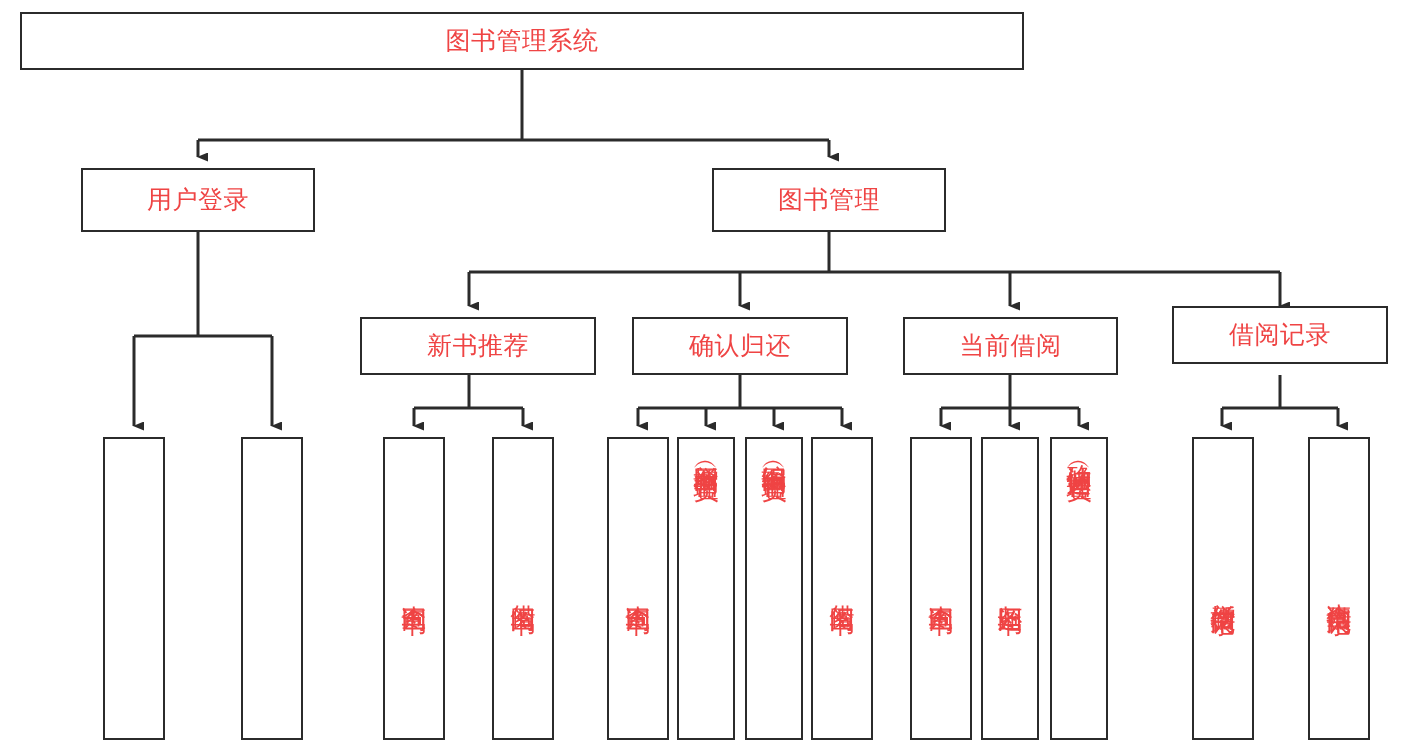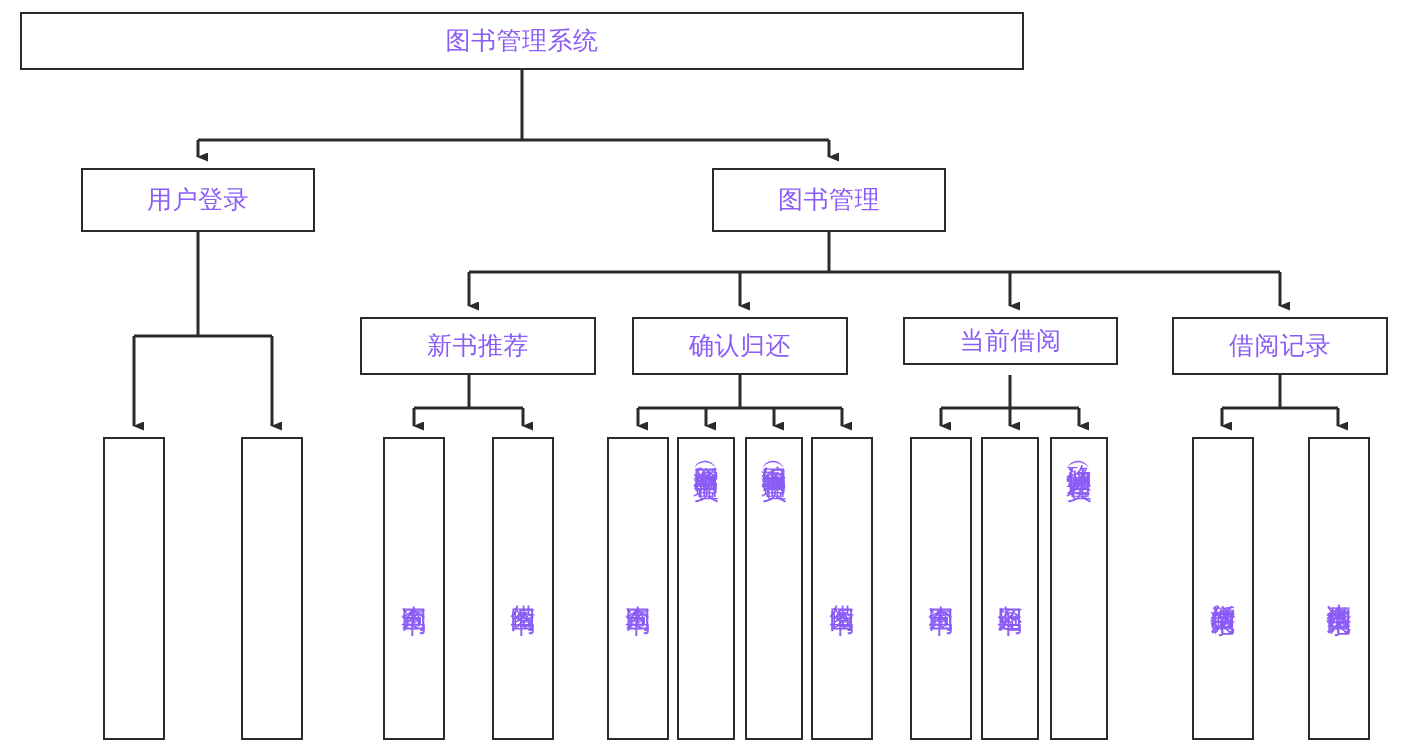--- a/index.html
+++ b/index.html
@@ -30,21 +30,21 @@
     position: absolute;
     box-sizing: border-box;
     background: #ffffff;
     border: 2.5px solid #2b2b2b;
     display: flex;
     align-items: center;
     justify-content: center;
     overflow: hidden;
   }
   .node-label {
-    color: #8b5cf6;
+    color: #ef4444;
     text-align: center;
     line-height: 1.12;
     letter-spacing: 0.5px;
     white-space: nowrap;
   }
   
   .node.horiz .node-label {
     font-size: 25px;
   }
   .node.root .node-label {
@@ -153,25 +153,25 @@
   </div>
 
   <div class="node horiz" style="left:360px; top:317px; width:236px; height:58px;">
     <span class="node-label">新书推荐</span>
   </div>
 
   <div class="node horiz" style="left:632px; top:317px; width:216px; height:58px;">
     <span class="node-label">确认归还</span>
   </div>
 
-  <div class="node horiz" style="left:903px; top:317px; width:215px; height:48px;">
+  <div class="node horiz" style="left:903px; top:317px; width:215px; height:58px;">
     <span class="node-label">当前借阅</span>
   </div>
 
-  <div class="node horiz" style="left:1172px; top:317px; width:216px; height:58px;">
+  <div class="node horiz" style="left:1172px; top:306px; width:216px; height:58px;">
     <span class="node-label">借阅记录</span>
   </div>
 
   <div class="node vert bottom-text" style="left:103px; top:437px; width:62px; height:303px;">
     <span class="node-label">用户登录</span>
   </div>
 
   <div class="node vert bottom-text" style="left:241px; top:437px; width:62px; height:303px;">
     <span class="node-label">注销登录</span>
   </div>

